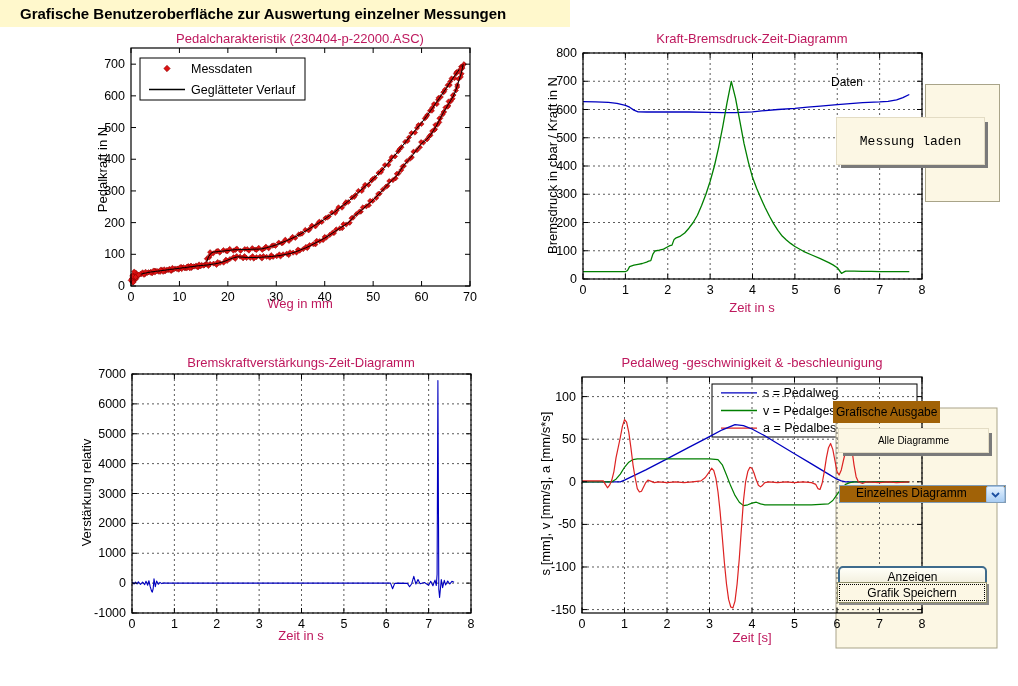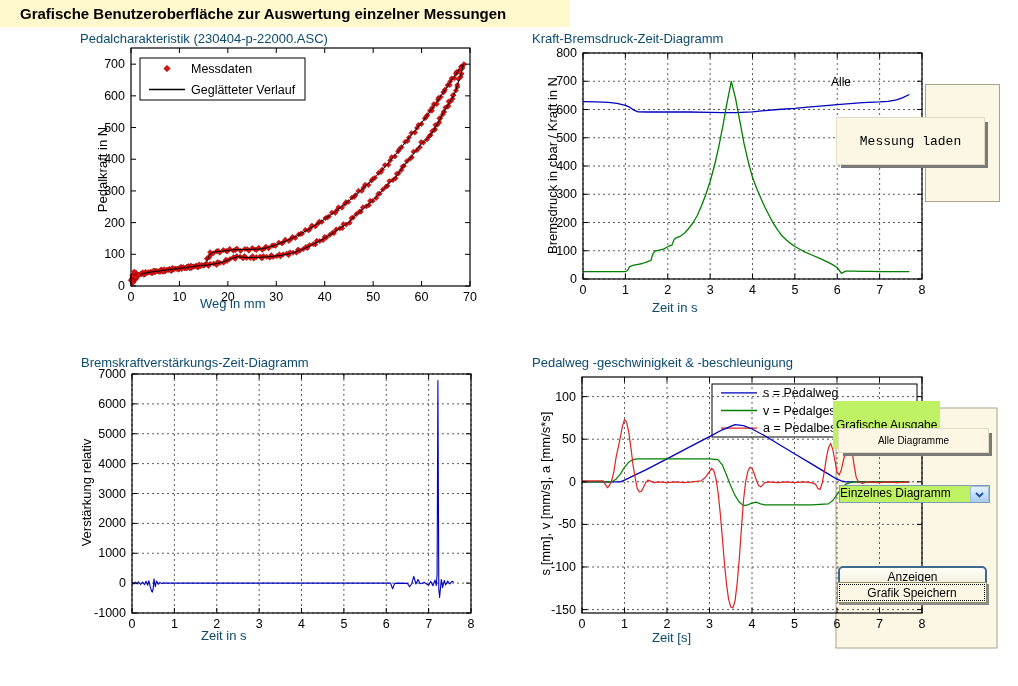--- a/index.html
+++ b/index.html
@@ -6,34 +6,34 @@
   body{
     position:relative;width:1018px;height:686px;background:#fff;
     font-family:"Liberation Sans","DejaVu Sans",sans-serif;overflow:hidden;
   }
   .abs{position:absolute;}
   #titlebar{
     left:0;top:0;width:550px;height:27px;background:#FFF8CC;
     font-weight:bold;font-size:15px;color:#000;line-height:27px;padding-left:20px;
   }
   svg.plot{position:absolute;}
-  .plot-title,.xlabel{font-size:13px;color:#0c4a6e;text-align:left;white-space:nowrap;}
+  .plot-title,.xlabel{font-size:13px;color:#be185d;text-align:center;white-space:nowrap;}
   .ylabel{font-size:13px;color:#000;text-align:center;white-space:nowrap;width:220px;transform:rotate(-90deg);}
   .annot{font-size:12px;color:#000;white-space:nowrap;}
   .panel{background:#FCF7E4;border:1px solid #A9A489;}
   .btn3d{
     background:#FCF7E4;border:1px solid #E3DCC4;
     box-shadow:4px 4px 0 -1px #7A7A7A;
     font-size:10px;color:#000;text-align:center;cursor:pointer;
   }
   #btn-messung{font-size:13px;font-family:Liberation Mono, monospace;}
-  #panelB-label{background:#bef264;font-size:12px;color:#000;padding:17px 3px;white-space:nowrap;}
+  #panelB-label{background:#a16207;font-size:12px;color:#000;padding:4px 3px;white-space:nowrap;}
   #dropdown{
-    background:#bef264;border:1px solid #7F9DB9;font-size:12px;color:#000;
-    line-height:15px;padding-left:0;cursor:pointer;white-space:nowrap;overflow:hidden;
+    background:#a16207;border:1px solid #7F9DB9;font-size:12px;color:#000;
+    line-height:15px;padding-left:16px;cursor:pointer;white-space:nowrap;overflow:hidden;
   }
   #dropdown .arrowbox{
     position:absolute;right:0;top:0;width:17px;height:15px;border-radius:2px;
     background:linear-gradient(#E6F2FD,#C0DCF9 60%,#A8CCF2);border:1px solid #9EBEE0;
     display:flex;align-items:center;justify-content:center;
   }
   #btn-anzeigen{
     background:linear-gradient(#FFFFF8,#F1EDDA);border:2px solid #3E6B8C;border-radius:5px;
     font-size:12px;color:#000;text-align:center;cursor:pointer;
   }
@@ -669,21 +669,21 @@
 <div class="abs xlabel" style="left:200px;top:296px;width:200px;">Weg in mm</div>
 <div class="abs xlabel" style="left:652px;top:300px;width:200px;">Zeit in s</div>
 <div class="abs xlabel" style="left:201px;top:628px;width:200px;">Zeit in s</div>
 <div class="abs xlabel" style="left:652px;top:630px;width:200px;">Zeit [s]</div>
 
 <div class="abs ylabel" style="left:-8px;top:162px;">Pedalkraft in N</div>
 <div class="abs ylabel" style="left:442px;top:158px;">Bremsdruck in cbar / Kraft in N</div>
 <div class="abs ylabel" style="left:-24px;top:485px;">Verstärkung relativ</div>
 <div class="abs ylabel" style="left:435px;top:486px;">s [mm], v [mm/s], a [mm/s*s]</div>
 
-<div class="abs annot" style="left:831px;top:75px;">Alle</div>
+<div class="abs annot" style="left:831px;top:75px;">Daten</div>
 
 <div class="abs panel" style="left:925px;top:84px;width:73px;height:116px;"></div>
 <div class="abs btn3d vcenter" id="btn-messung" style="left:836px;top:117px;width:147px;height:46px;">Messung laden</div>
 
 <div class="abs" id="panelB-label" style="left:833px;top:401px;">Grafische Ausgabe</div>
 <div class="abs btn3d vcenter" style="left:838px;top:428px;width:149px;height:23px;">Alle Diagramme</div>
 <div class="abs" id="dropdown" style="left:839px;top:485px;width:149px;height:16px;">
   <span>Einzelnes Diagramm</span>
   <span class="arrowbox">
     <svg width="9" height="6" viewBox="0 0 9 6">

